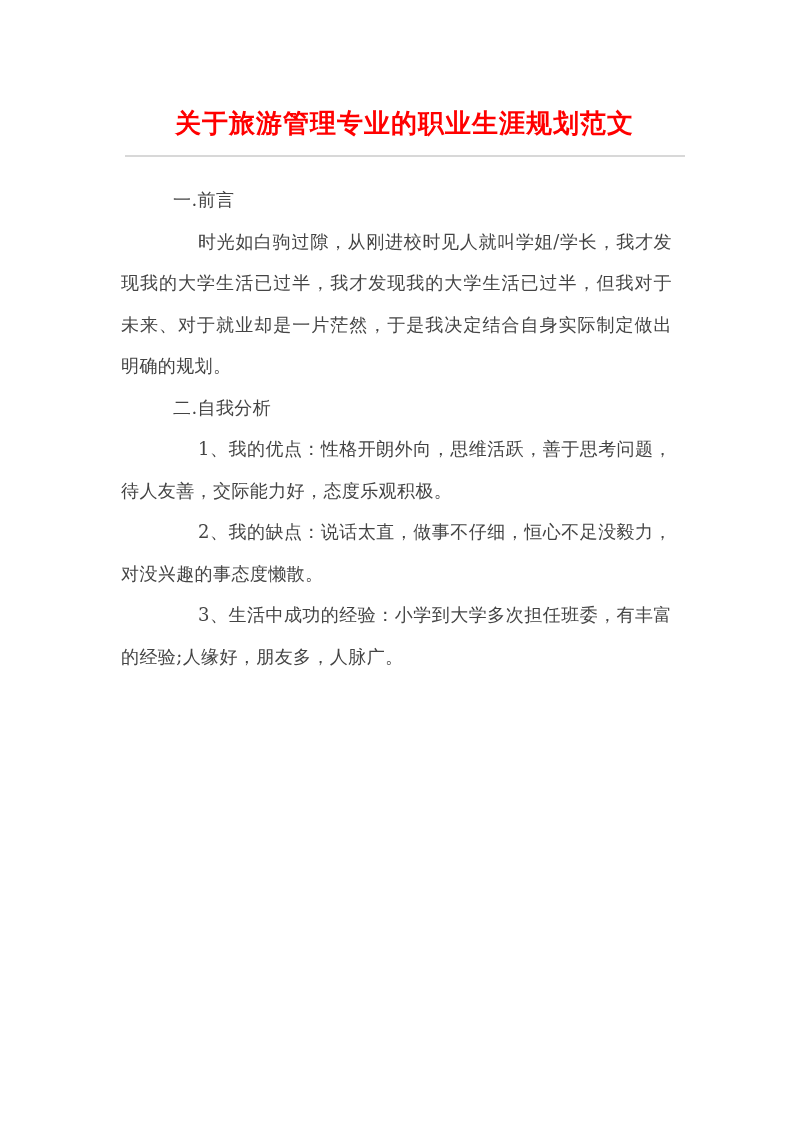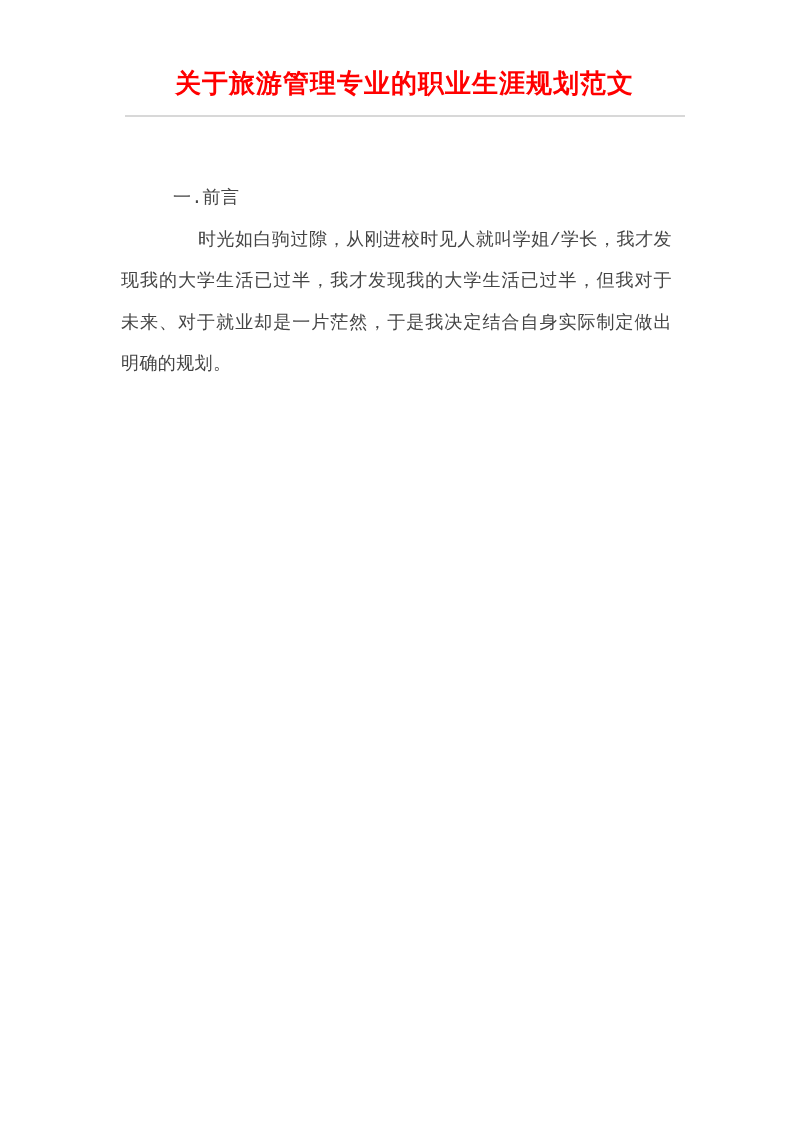--- a/index.html
+++ b/index.html
@@ -9,21 +9,21 @@
   }
   .page {
     position: relative;
     width: 793px;
     height: 1122px;
     background: #ffffff;
     overflow: hidden;
     font-family: "DejaVu Serif", serif;
   }
   .doc-header {
-    padding-top: 66px;
+    padding-top: 106px;
     text-align: center;
     margin-left: 16px;
   }
   .doc-title {
     display: inline-block;
     margin: 0;
     font-family: "DejaVu Sans", "Liberation Sans", sans-serif;
     font-weight: 700;
     font-size: 26px;
     line-height: 34px;
@@ -31,28 +31,27 @@
     letter-spacing: 1px;
   }
   .title-divider {
     width: 560px;
     height: 0;
     margin: 15px auto 0 auto;
     border-top: 2px solid #d8d8d8;
   }
   .doc-body {
     width: 551px;
-    margin: 16px auto;
-    padding-top: 45px;
+    margin: 0 auto;
+    padding-top: 22px;
     color: #444444;
     font-size: 18px;
     line-height: 41.5px;
     text-align: justify;
     letter-spacing: 0.4px;
-    font-family: Liberation Mono, monospace;
   }
   .para {
     margin: 0;
     padding: 0;
   }
   .para.heading {
     text-indent: 52px;
     text-align: left;
   }
   .para.body-para {
@@ -63,14 +62,18 @@
 <body>
 
 <div class="page">
   <div class="doc-header">
     <h1 class="doc-title">关于旅游管理专业的职业生涯规划范文</h1>
     <div class="title-divider"></div>
   </div>
   <div class="doc-body">
       <p class="para heading">一.前言</p>
       <p class="para body-para">时光如白驹过隙，从刚进校时见人就叫学姐/学长，我才发现我的大学生活已过半，我才发现我的大学生活已过半，但我对于未来、对于就业却是一片茫然，于是我决定结合自身实际制定做出明确的规划。</p>
+      <p class="para heading">二.自我分析</p>
+      <p class="para body-para">1、我的优点：性格开朗外向，思维活跃，善于思考问题，待人友善，交际能力好，态度乐观积极。</p>
+      <p class="para body-para">2、我的缺点：说话太直，做事不仔细，恒心不足没毅力，对没兴趣的事态度懒散。</p>
+      <p class="para body-para">3、生活中成功的经验：小学到大学多次担任班委，有丰富的经验;人缘好，朋友多，人脉广。</p>
     </div>
 </div>
 
 </body></html>

